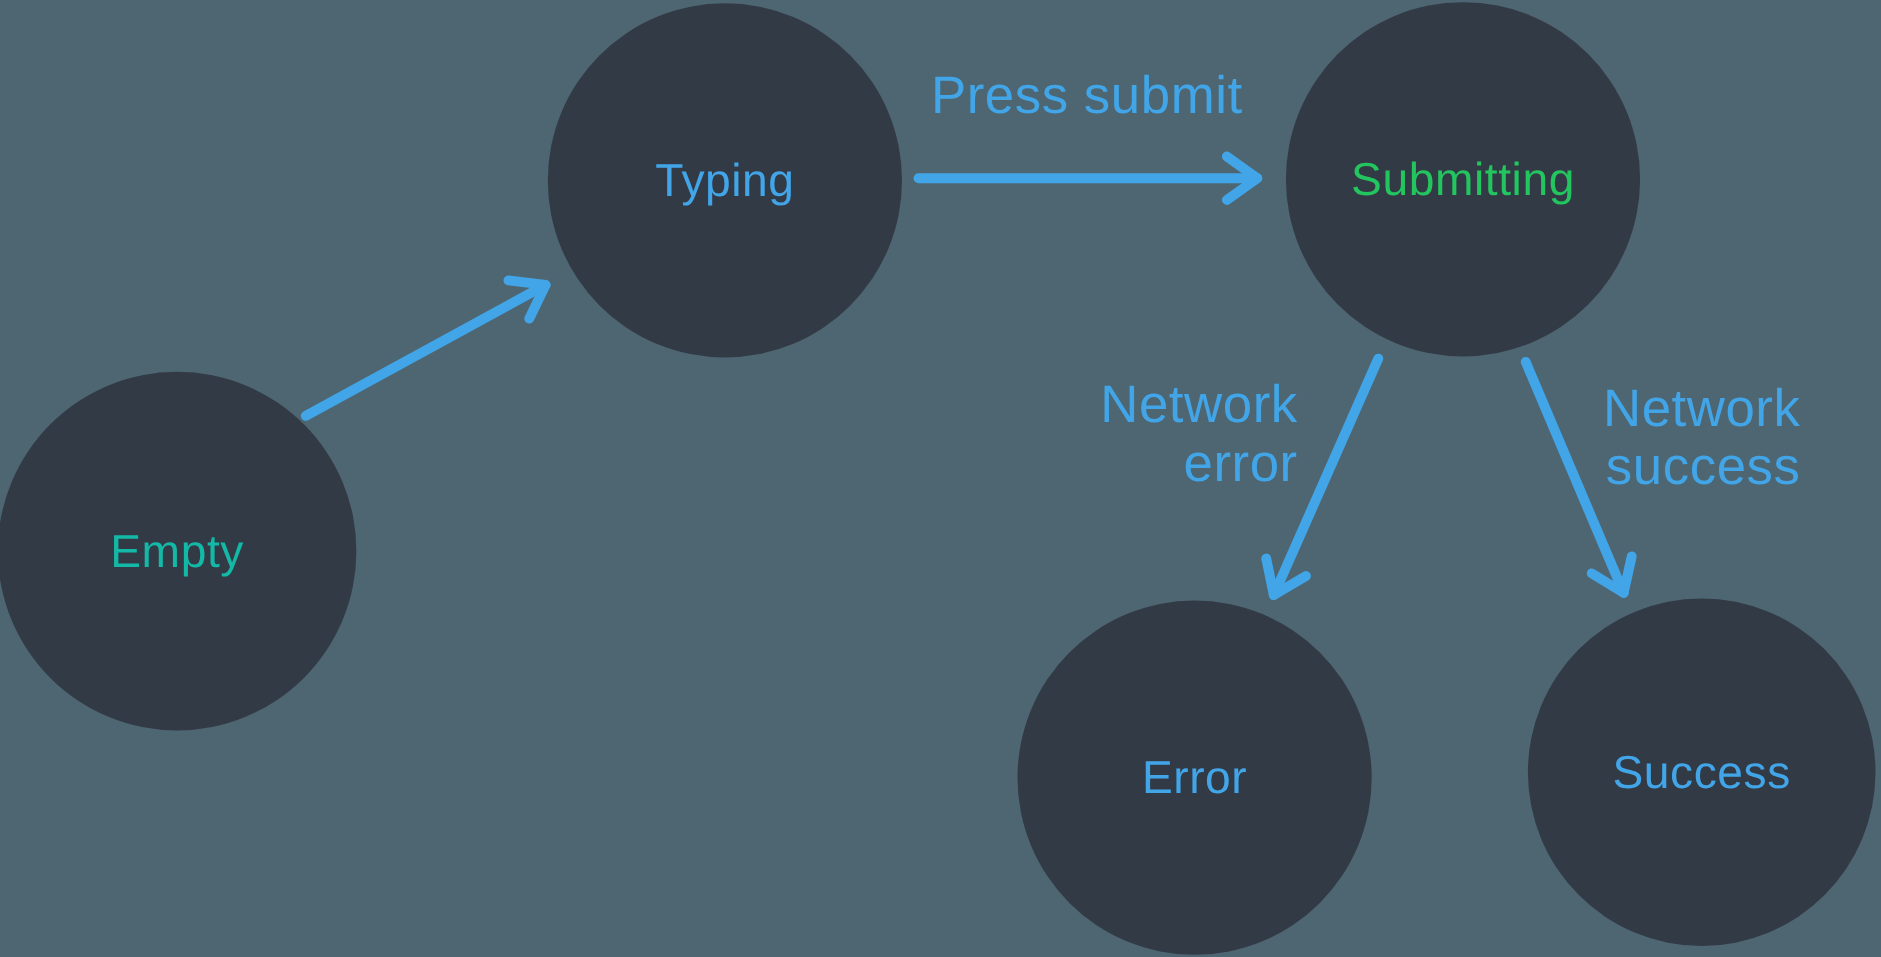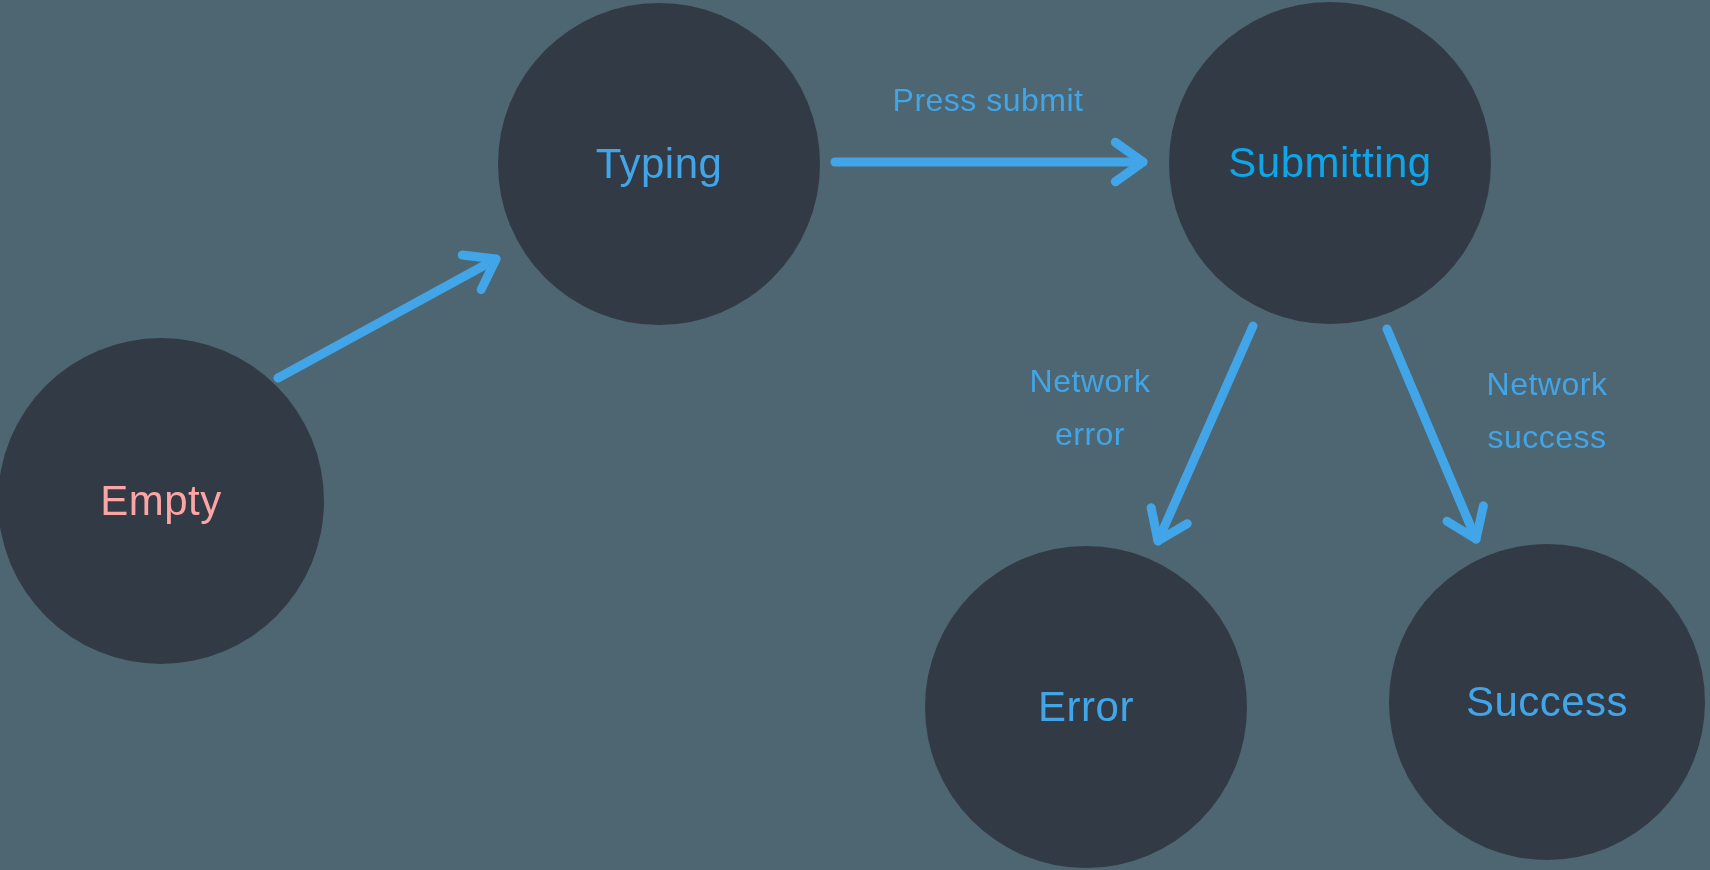--- a/index.html
+++ b/index.html
@@ -18,26 +18,25 @@
   }
   .state .state-label{
     color:#41a5e8;
     font-size:42px;
     letter-spacing:0.5px;
   }
   .tlabel{
     position:absolute;
     transform:translate(-50%,-50%);
     color:#41a5e8;
-    font-size:32px;
+    font-size:48px;
     line-height:53px;
     letter-spacing:0.5px;
-    text-align:center;
+    text-align:right;
     white-space:nowrap;
-    margin-top:13px;
   }
   svg.arrows{position:absolute;left:0;top:0;width:1710px;height:870px;}
   svg.arrows line, svg.arrows polyline{
     stroke:#41a5e8;
     stroke-width:9;
     fill:none;
     stroke-linecap:round;
     stroke-linejoin:round;
   }
 </style>
@@ -59,27 +58,27 @@
         <line x1="1253" y1="326" x2="1158" y2="541" style="stroke: rgb(65, 165, 232);"></line>
         <polyline points="1151.1141558227964,507.70457764245555 1158,541 1187.2537811166999,523.6732492839478" style="stroke: rgb(65, 165, 232);"></polyline>
       </g>
       <g>
         <line x1="1387" y1="329" x2="1476" y2="539" style="stroke: rgb(65, 165, 232);"></line>
         <polyline points="1447.0130014945842,521.2305341203788 1476,539 1483.391207096119,505.81310412734746" style="stroke: rgb(65, 165, 232);"></polyline>
       </g>
     </svg>
 
   <div class="state" style="left: -2px; top: 338px; height: 326px; width: 326px; background: rgb(50, 58, 70);">
-    <span class="state-label" style="color: #fca5a5;">Empty</span>
+    <span class="state-label" style="color: #14b8a6;">Empty</span>
   </div>
   <div class="state" style="left: 498px; top: 3px; height: 322px; width: 322px; background: rgb(50, 58, 70);">
     <span class="state-label" style="color: rgb(65, 165, 232);">Typing</span>
   </div>
   <div class="state" style="left: 1169px; top: 2px; height: 322px; width: 322px; background: rgb(50, 58, 70);">
-    <span class="state-label" style="color: #0ea5e9;">Submitting</span>
+    <span class="state-label" style="color: #22c55e;">Submitting</span>
   </div>
   <div class="state" style="left: 925px; top: 546px; height: 322px; width: 322px; background: rgb(50, 58, 70);">
     <span class="state-label" style="color: rgb(65, 165, 232);">Error</span>
   </div>
   <div class="state" style="left: 1389px; top: 544px; height: 316px; width: 316px; background: rgb(50, 58, 70);">
     <span class="state-label" style="color: rgb(65, 165, 232);">Success</span>
   </div>
 
   <div class="tlabel" style="left: 988px; top: 87px; color: rgb(65, 165, 232);">
       <div>Press submit</div>

